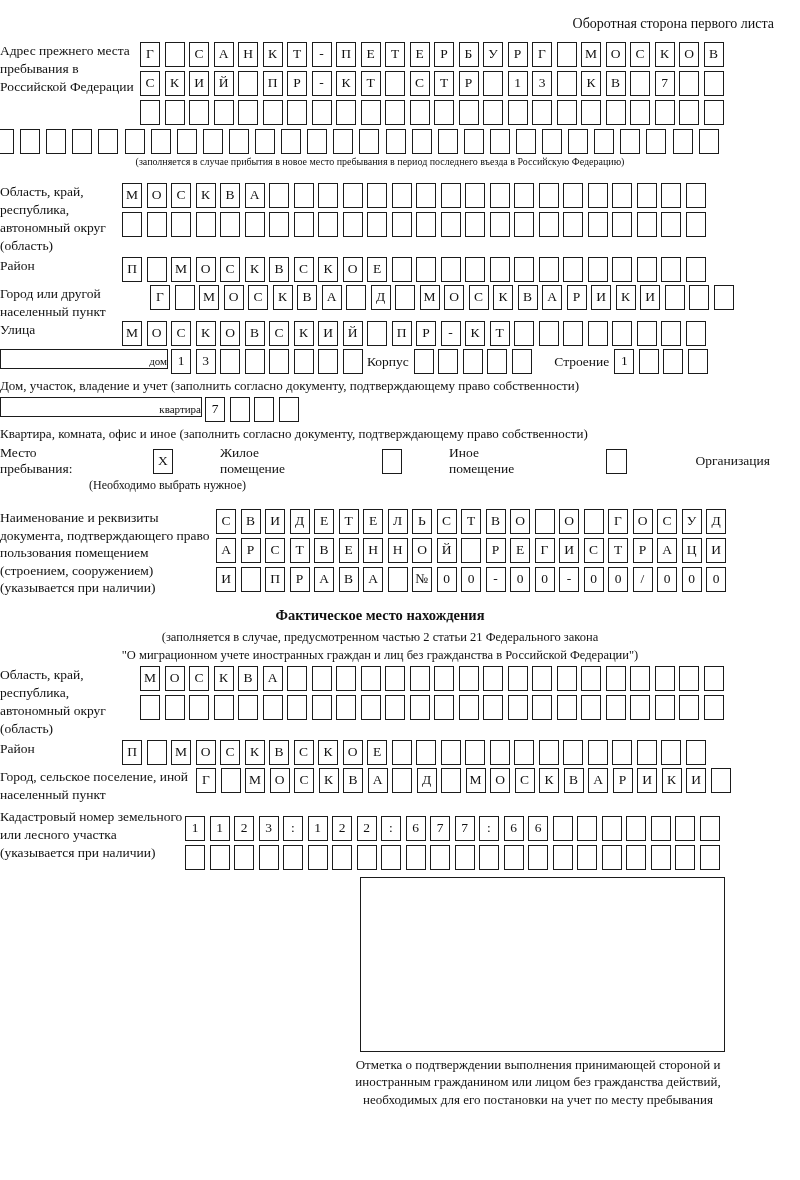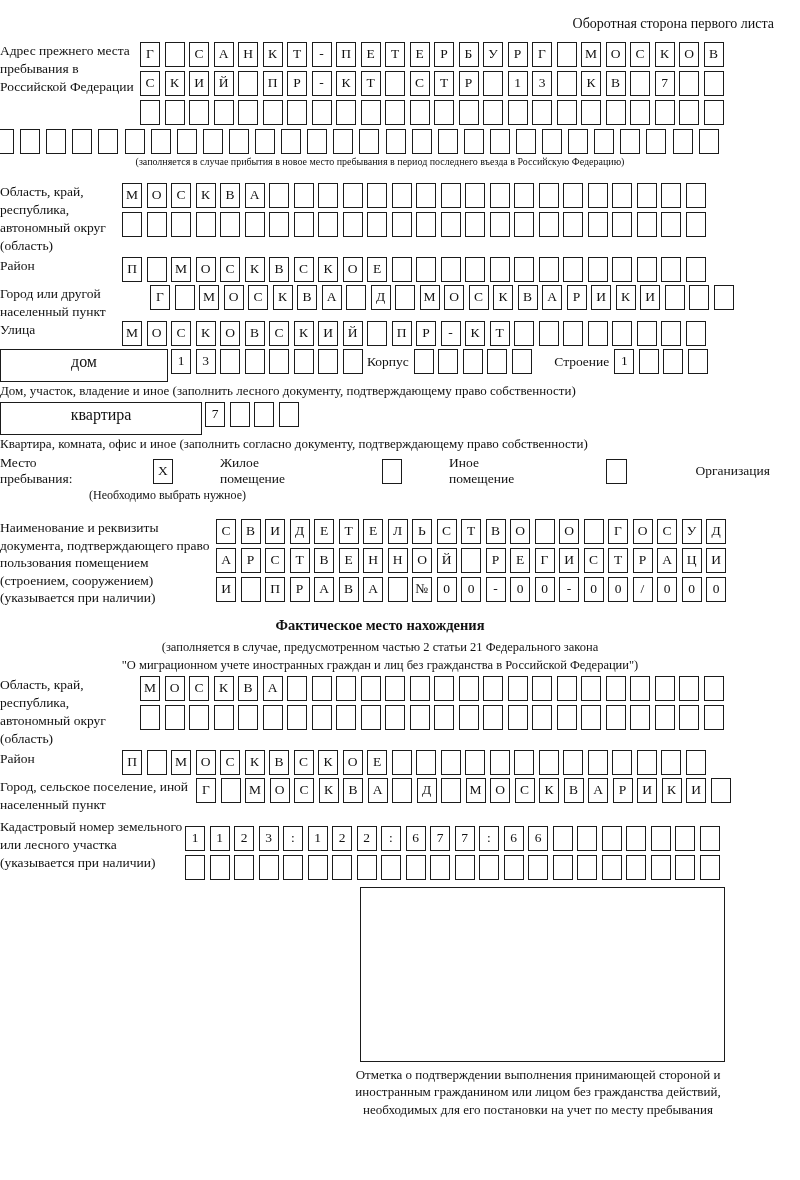--- a/index.html
+++ b/index.html
@@ -26,22 +26,22 @@
         font-size:13.5px;line-height:21px;vertical-align:top;}
   .fullrow{margin-left:-32px;margin-bottom:2px;}
   .fullrow .cell{margin-right:6.1px;}
 
   .note{font-size:10px;text-align:center;margin:1px 0 16px -10px;}
   .sec-title{font-size:15px;font-weight:bold;text-align:center;margin:4px 0 6px -10px;}
 
   .tight .grid{margin-bottom:4px;text-decoration:underline;}
   .caption{font-size:13px;margin:1px 0 3px 0;}
 
-  .wbox{box-sizing:border-box;border:1.7px solid #1b1b1b;height:33px;line-height:23px;
-        text-align:center;font-size:16px;margin-right:3px;flex-shrink:0;}
+  .wbox{box-sizing:border-box;border:1.7px solid #1b1b1b;height:20px;line-height:23px;
+        text-align:right;font-size:11px;margin-right:3px;flex-shrink:0;}
   .domrow{display:flex;align-items:flex-start;margin-bottom:1px;}
   .inlab{font-size:13.5px;line-height:26px;margin-right:5px;}
 
   .mesto{display:flex;align-items:center;font-size:13.5px;margin:3px 0 1px 0;gap:37px;}
   .cb{display:inline-block;box-sizing:border-box;width:21px;height:25px;
       border:1.7px solid #1b1b1b;text-align:center;font-size:13.5px;line-height:22px;}
   .mesto .t1{margin:0 8px 0 10px;}
   .mesto .sp28{margin-left:14px;}
   .mesto .t2{margin:0 26px 0 10px;}
   .mesto .t3{margin-left:32px;}
@@ -101,21 +101,21 @@
     </div>
 
     <div class="domrow">
       <div class="wbox" style="width:168px;">дом</div>
       <div class="grid"><span class="cell">1</span><span class="cell">3</span><span class="cell"></span><span class="cell"></span><span class="cell"></span><span class="cell"></span><span class="cell"></span><span class="cell"></span></div>
       <span class="inlab">Корпус</span>
       <div class="grid"><span class="cell"></span><span class="cell"></span><span class="cell"></span><span class="cell"></span><span class="cell"></span></div>
       <span class="inlab" style="margin-left:18px;">Строение</span>
       <div class="grid"><span class="cell">1</span><span class="cell"></span><span class="cell"></span><span class="cell"></span></div>
     </div>
-    <div class="caption">Дом, участок, владение и иное (заполнить лесного документу, подтверждающему право собственности)</div>
+    <div class="caption">Дом, участок, владение и учет (заполнить согласно документу, подтверждающему право собственности)</div>
 
     <div class="domrow">
       <div class="wbox" style="width:202px;">квартира</div>
       <div class="grid"><span class="cell">7</span><span class="cell"></span><span class="cell"></span><span class="cell"></span></div>
     </div>
     <div class="caption">Квартира, комната, офис и иное (заполнить согласно документу, подтверждающему право собственности)</div>
 
     <div class="mesto">
       <span>Место пребывания:</span>
       <span class="cb" style="margin-left:8px;">X</span>

